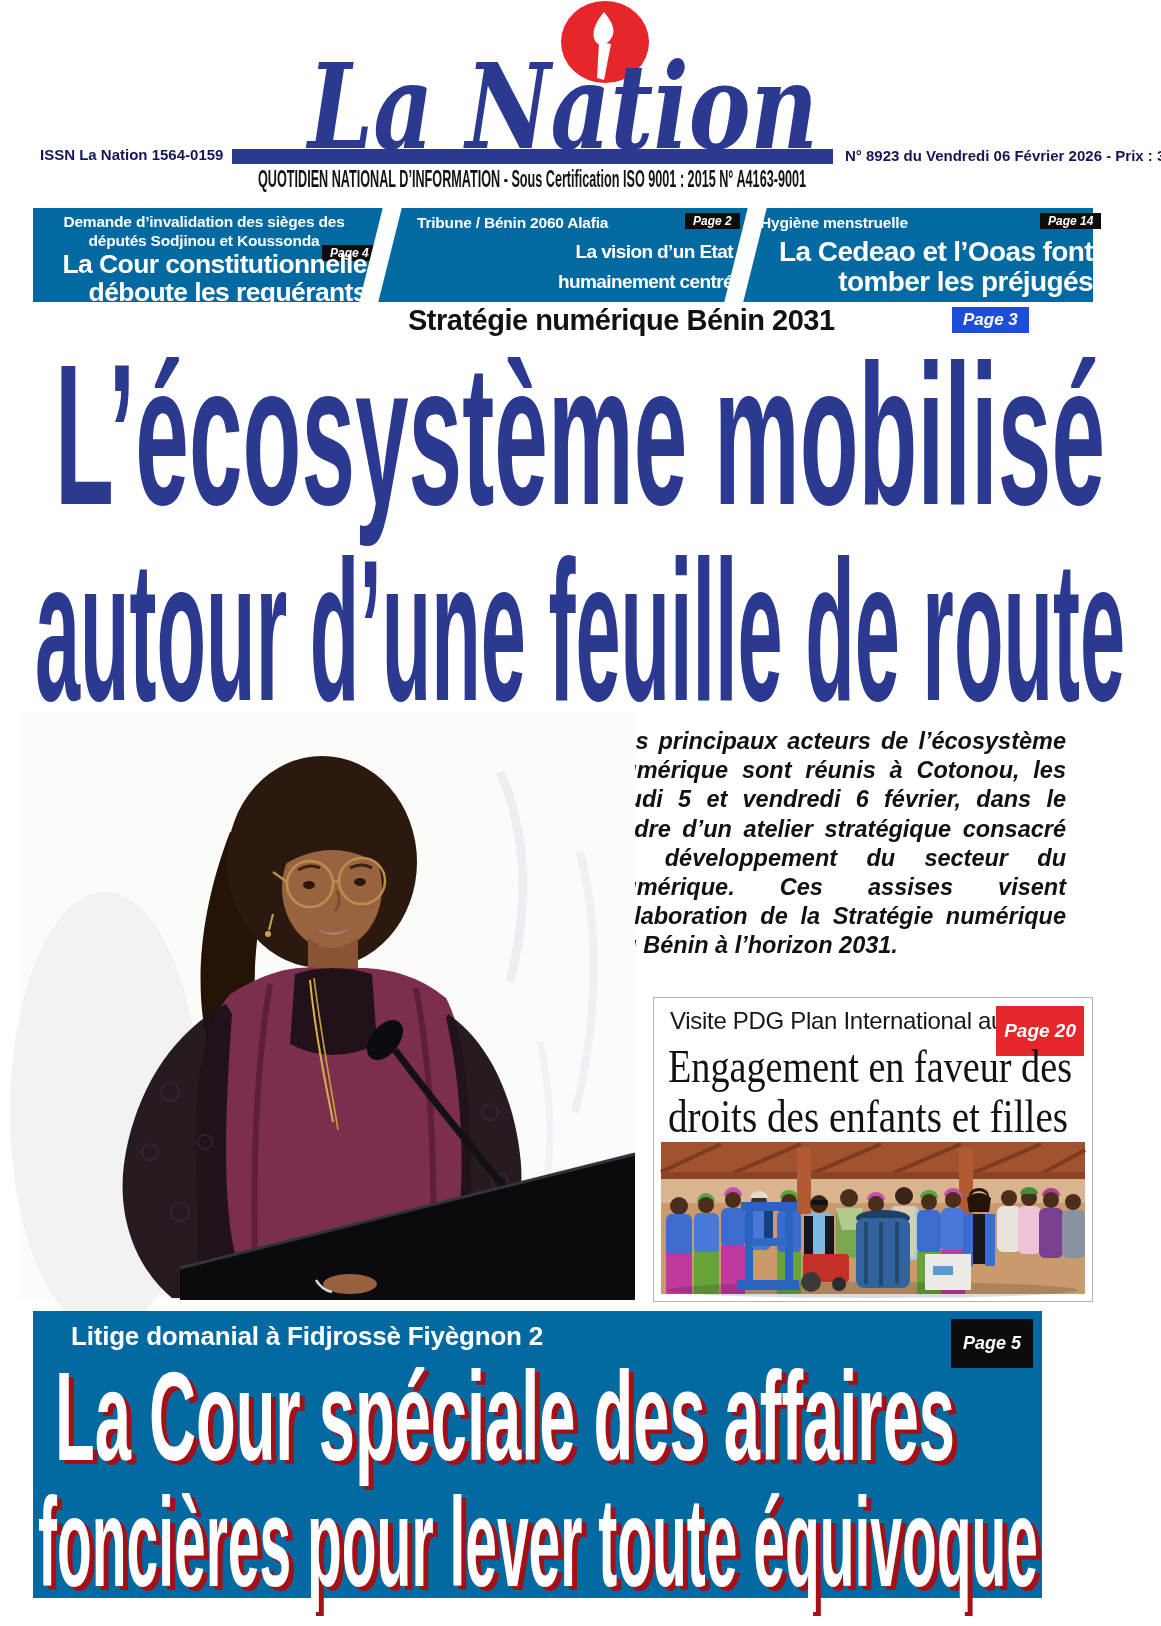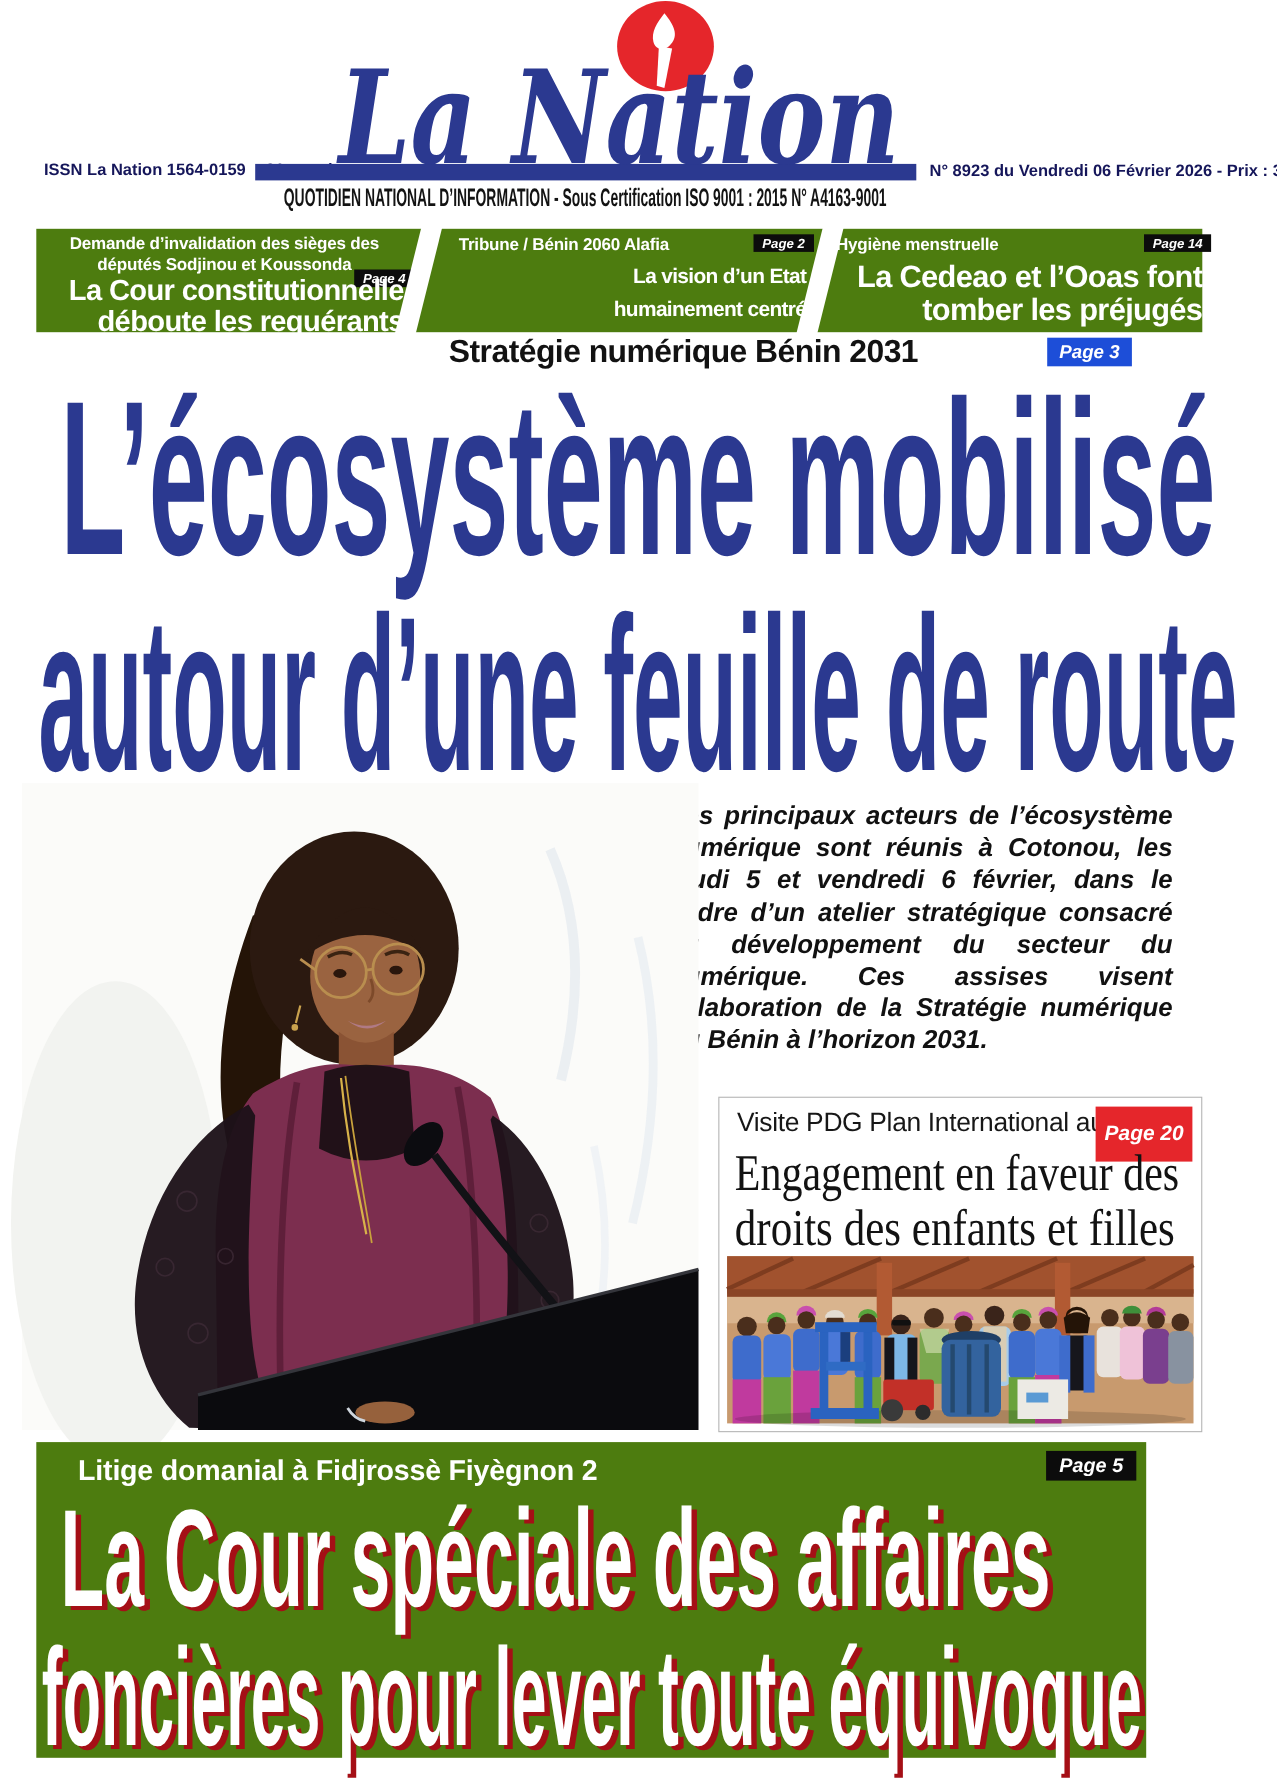--- a/index.html
+++ b/index.html
@@ -2,27 +2,27 @@
 <html lang="fr"><head>
 <meta charset="utf-8">
 <style>
   html,body{margin:0;padding:0;background:#ffffff;}
   #page{position:relative;width:1161px;height:1626px;background:#fff;overflow:hidden;
         font-family:"Liberation Sans",sans-serif;}
   .abs{position:absolute;}
   svg{overflow:visible;display:block;}
   .navy{color:#15165a;}
   .blue-bar{background:#2B3990;}
-  .red-strip{background:#4d7c0f;}
+  .red-strip{background:#0369a1;}
   .sep{position:absolute;top:-3px;width:19px;height:100px;background:#fff;transform:skewX(-14deg);}
   .kicker-sm{color:#fff;font-weight:bold;font-size:15.5px;line-height:18.5px;letter-spacing:-0.2px;}
   .box-head{color:#fff;font-weight:bold;font-size:26.5px;line-height:28px;letter-spacing:-0.6px;text-align:right;}
   .badge{display:inline-block;font-style:italic;font-weight:bold;white-space:nowrap;}
   .badge-black{background:#0c0c0c;color:#fff;font-size:12px;padding:1px 8px;}
-  .badge-black-lg{background:#0c0c0c;color:#fff;font-size:18px;padding:3px 12px;}
+  .badge-black-lg{background:#0c0c0c;color:#fff;font-size:18px;padding:14px 12px;}
   .badge-red{background:#1d4ed8;color:#fff;font-size:17px;padding:3px 11px;}
   .badge-red-sm{background:#E5262B;color:#fff;font-size:19px;padding:14px 8px;}
   .strap{font-size:29px;font-weight:bold;color:#121212;letter-spacing:-0.5px;white-space:nowrap;}
   .lede{font-size:23.5px;line-height:29.2px;font-weight:bold;font-style:italic;color:#111;
         text-align:justify;}
   .secondary-box{background:#fff;border:1px solid #b5b5b5;}
   .sec-kicker{font-size:24px;color:#171717;letter-spacing:-0.3px;white-space:nowrap;}
   .bottom-kicker{color:#fff;font-weight:bold;font-size:26px;letter-spacing:-0.2px;white-space:nowrap;margin-left:16px;}
 </style>
 </head>

